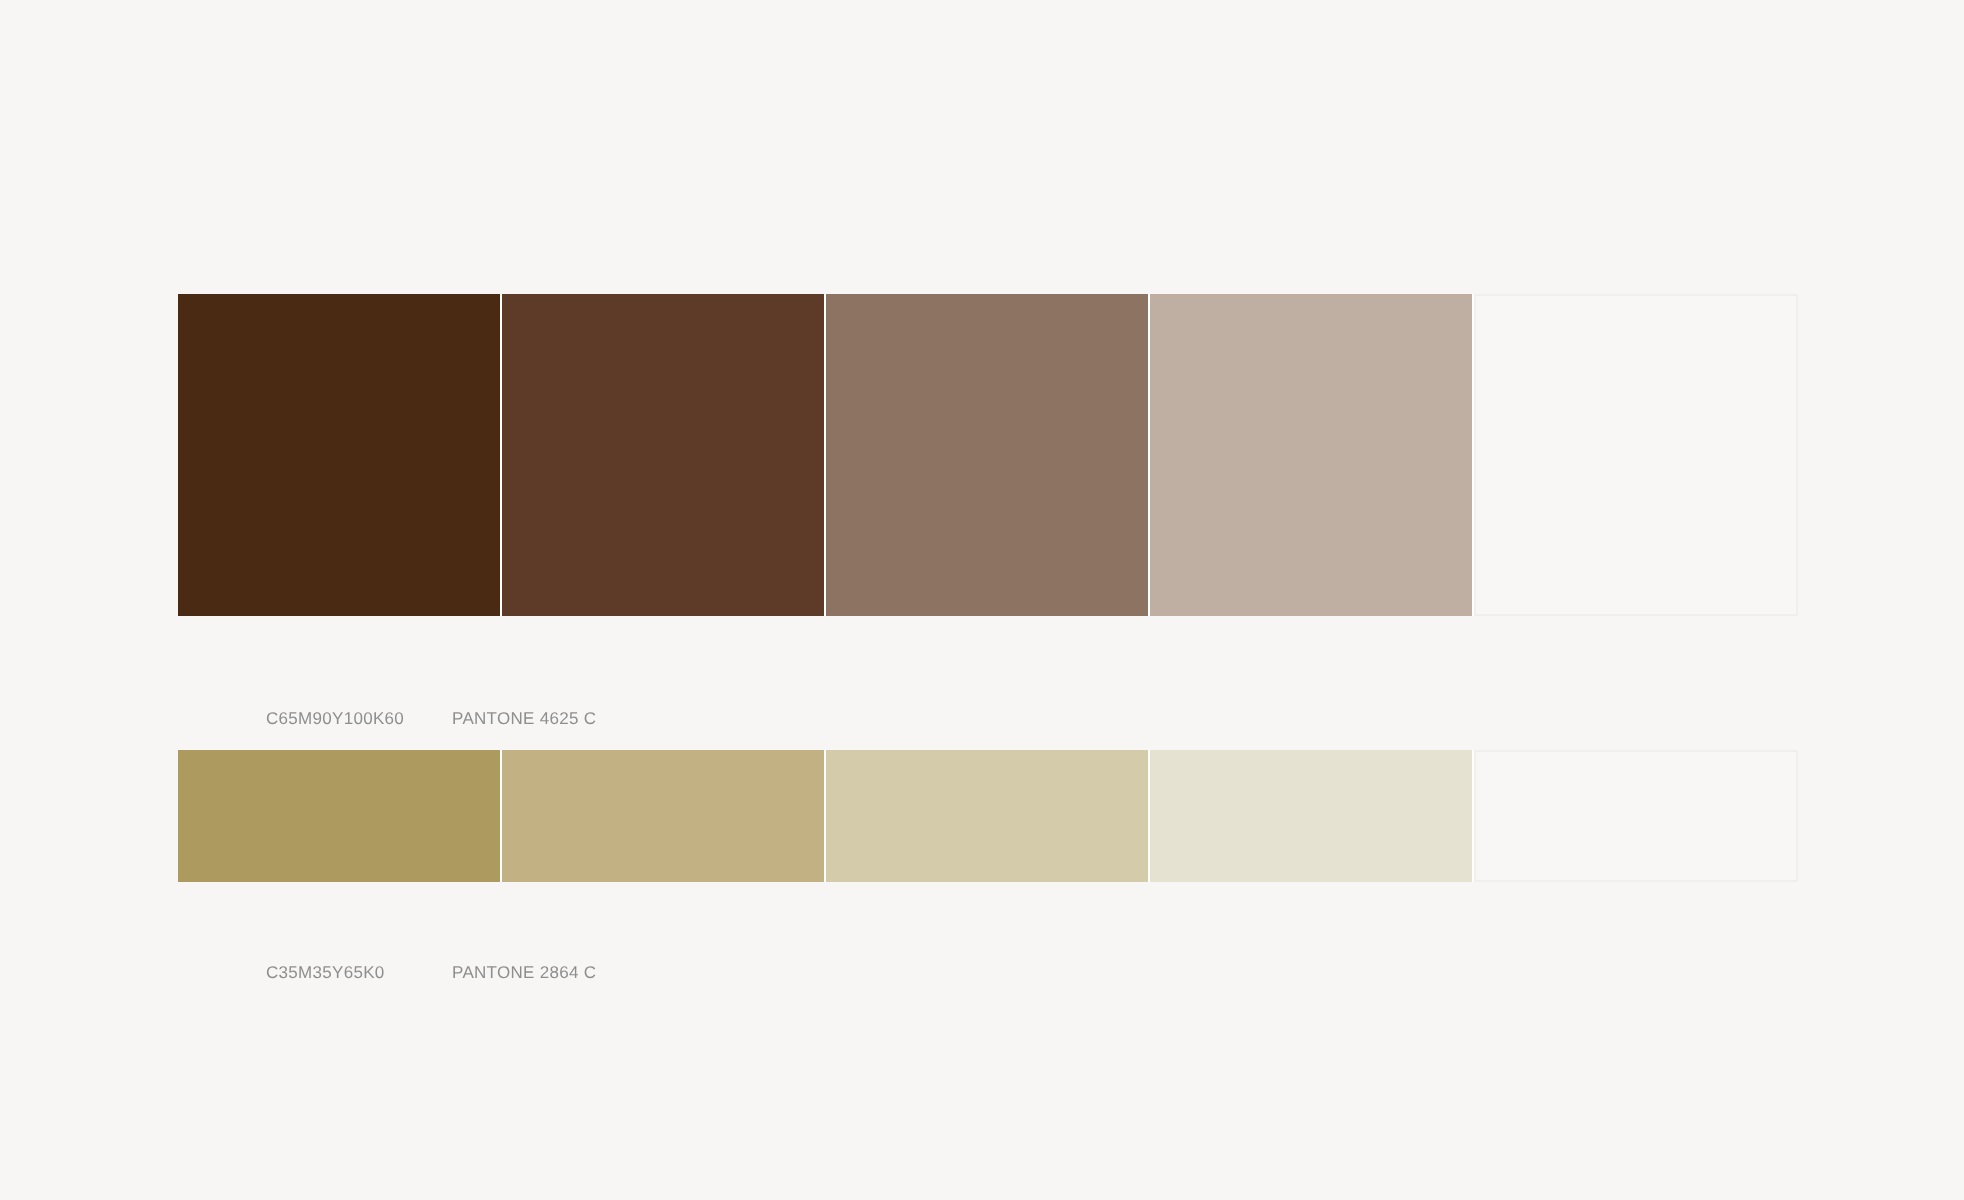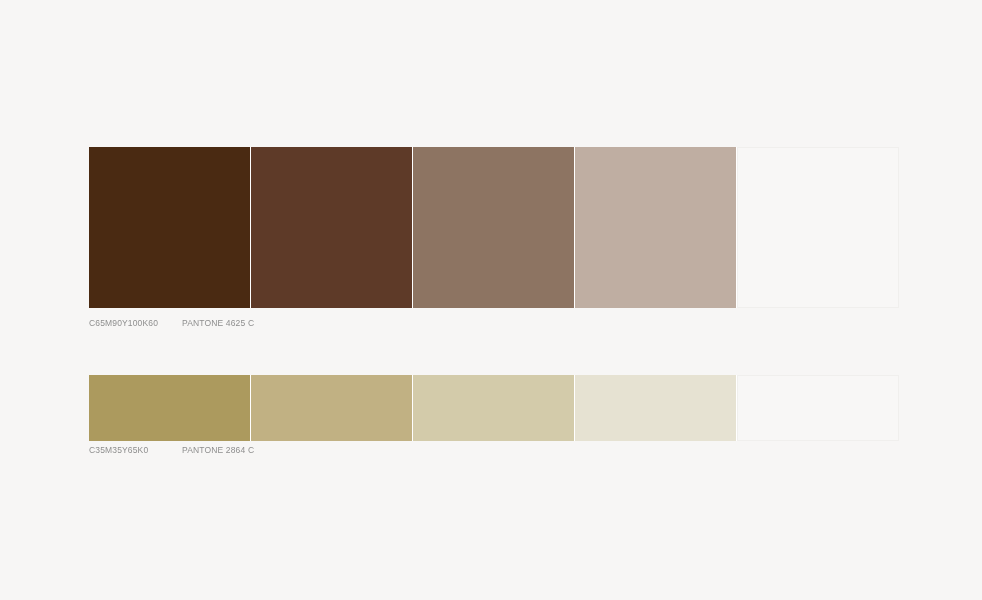--- a/index.html
+++ b/index.html
@@ -67,25 +67,27 @@
     white-space: nowrap;
   }
   .caption.row-1-caption { top: 318px; }
   .caption.row-2-caption { top: 445px; }
 
   .caption-cmyk {
     width: 93px;
     font-size: 8.5px;
     letter-spacing: 0.15px;
     color: #8e8e8e;
+    margin-left: 44px;
   }
   .caption-pantone {
     font-size: 8.5px;
     letter-spacing: 0.15px;
     color: #8e8e8e;
+    margin-top: 36px;
   }
 </style>
 </head>
 <body style="background: rgb(247, 246, 245);">
 
 <div class="sheet">
 
   <div class="palette-row row-1">
     <div class="swatch-strip">
       <div class="swatch" style="background:#4a2a12;"></div>

